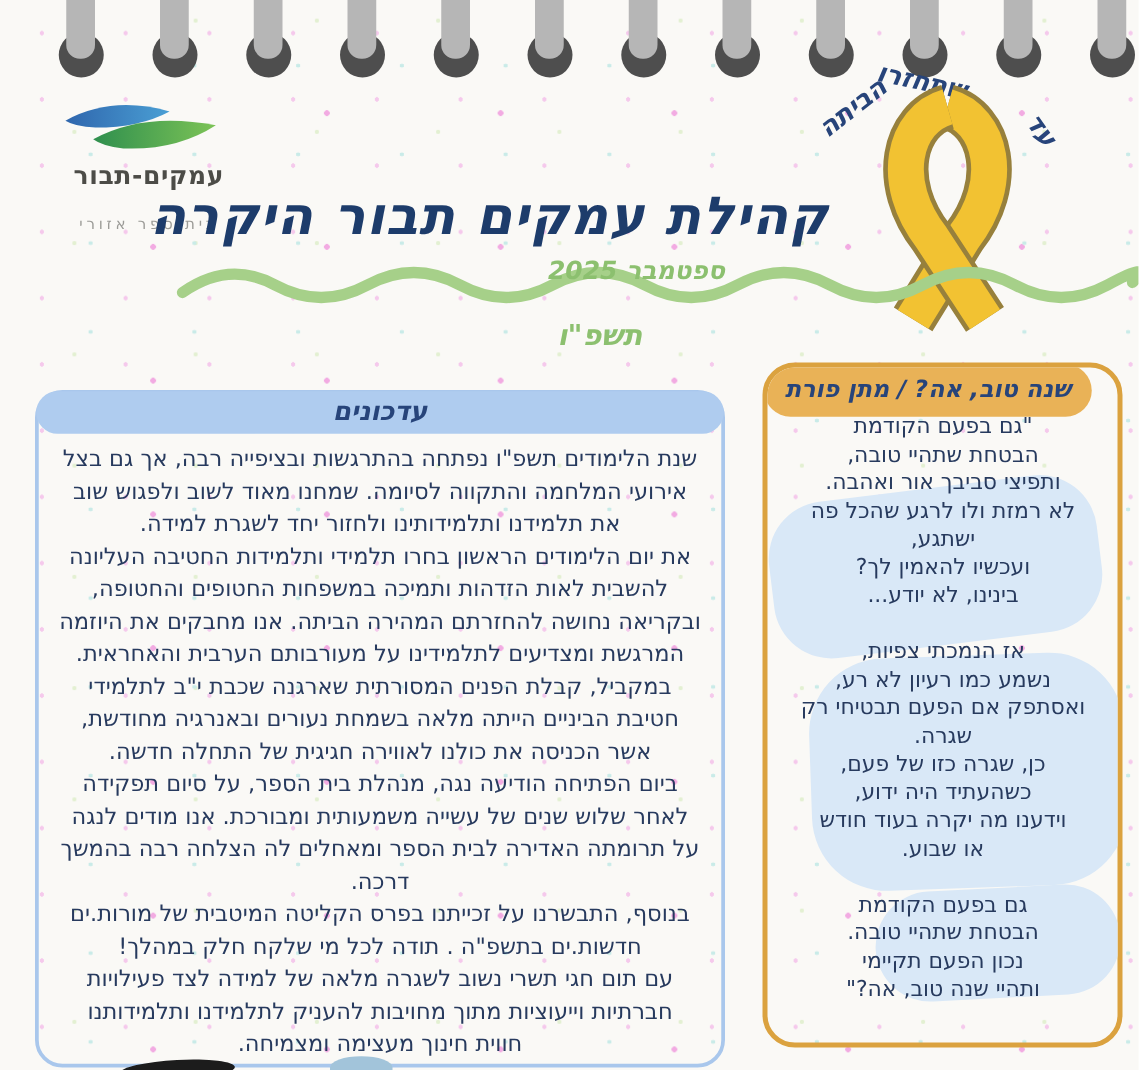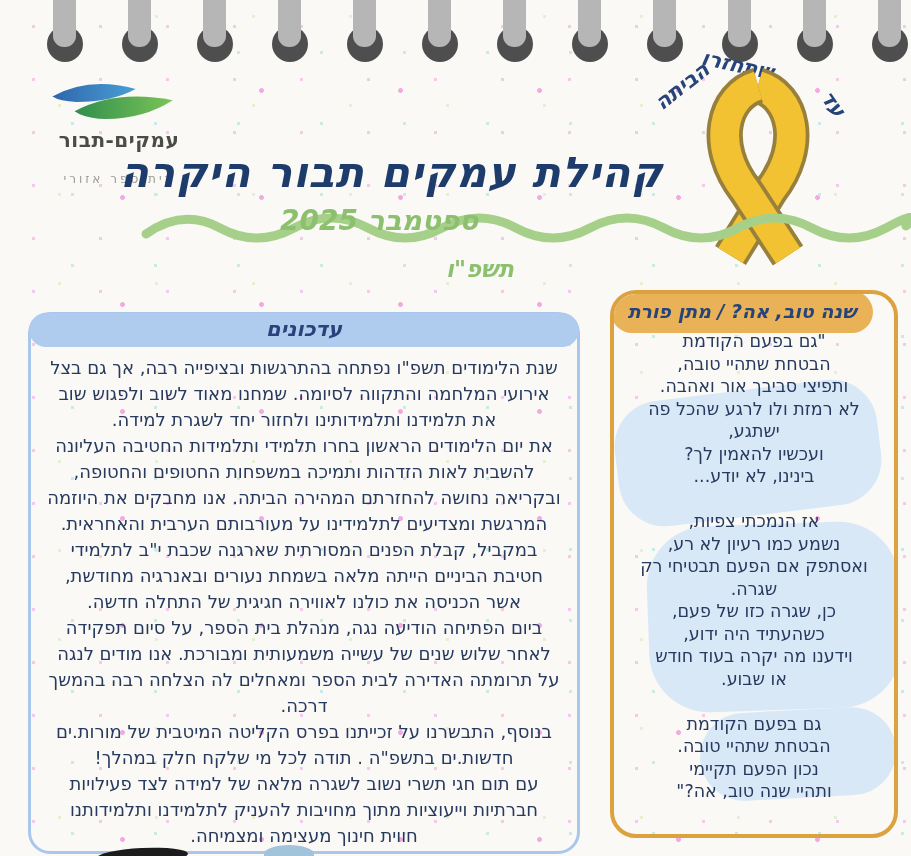--- a/index.html
+++ b/index.html
@@ -28,22 +28,22 @@
   
   .ribbon-svg{position:absolute;left:672px;top:68px;}
   .arc-word{position:absolute;font-size:21px;font-weight:bold;font-style:italic;color:#27447a;white-space:nowrap;}
   .aw1{left:820px;top:92px;transform:rotate(55deg);}
   .aw2{left:701px;top:53px;transform:rotate(12deg);}
   .aw3{left:651px;top:74px;transform:rotate(-38deg);}
   
   .wave-svg{position:absolute;left:140px;top:204px;}
   .page-title{position:absolute;left:120px;top:148px;width:590px;text-align:left;
     font-size:42px;font-weight:bold;font-style:italic;color:#1d3c6b;letter-spacing:1px;}
-  .issue-date{position:absolute;left:280px;top:204px;width:300px;text-align:left;
-    font-size:28px;font-weight:600;font-style:italic;color:#8cc06f;}
+  .issue-date{position:absolute;left:280px;top:204px;width:300px;text-align:right;
+    font-size:20px;font-weight:600;font-style:italic;color:#8cc06f;}
   .hebrew-year{position:absolute;left:380px;top:256px;width:200px;text-align:center;
     font-size:23px;font-weight:600;font-style:italic;color:#8cc06f;}
   
   .card{position:absolute;box-sizing:border-box;}
   .card-updates{left:28px;top:312px;width:552px;height:542px;border:3px solid #a9c7ec;border-radius:22px;}
   .card-poem{left:610px;top:290px;width:288px;height:548px;border:4px solid #dba23f;border-radius:26px;overflow:hidden;}
   .pill{position:absolute;box-sizing:border-box;text-align:center;font-weight:bold;font-style:italic;color:#27447a;}
   .pill-blue{left:-2px;right:-2px;top:-2px;height:34px;line-height:32px;background:#afccef;border-radius:20px;font-size:21px;}
   .pill-gold{left:-3px;top:-3px;width:262px;height:42px;line-height:40px;background:#e9b257;border-radius:22px;font-size:19px;}
   .card-body{position:absolute;white-space:pre-line;color:#273a5e;z-index:2;}

